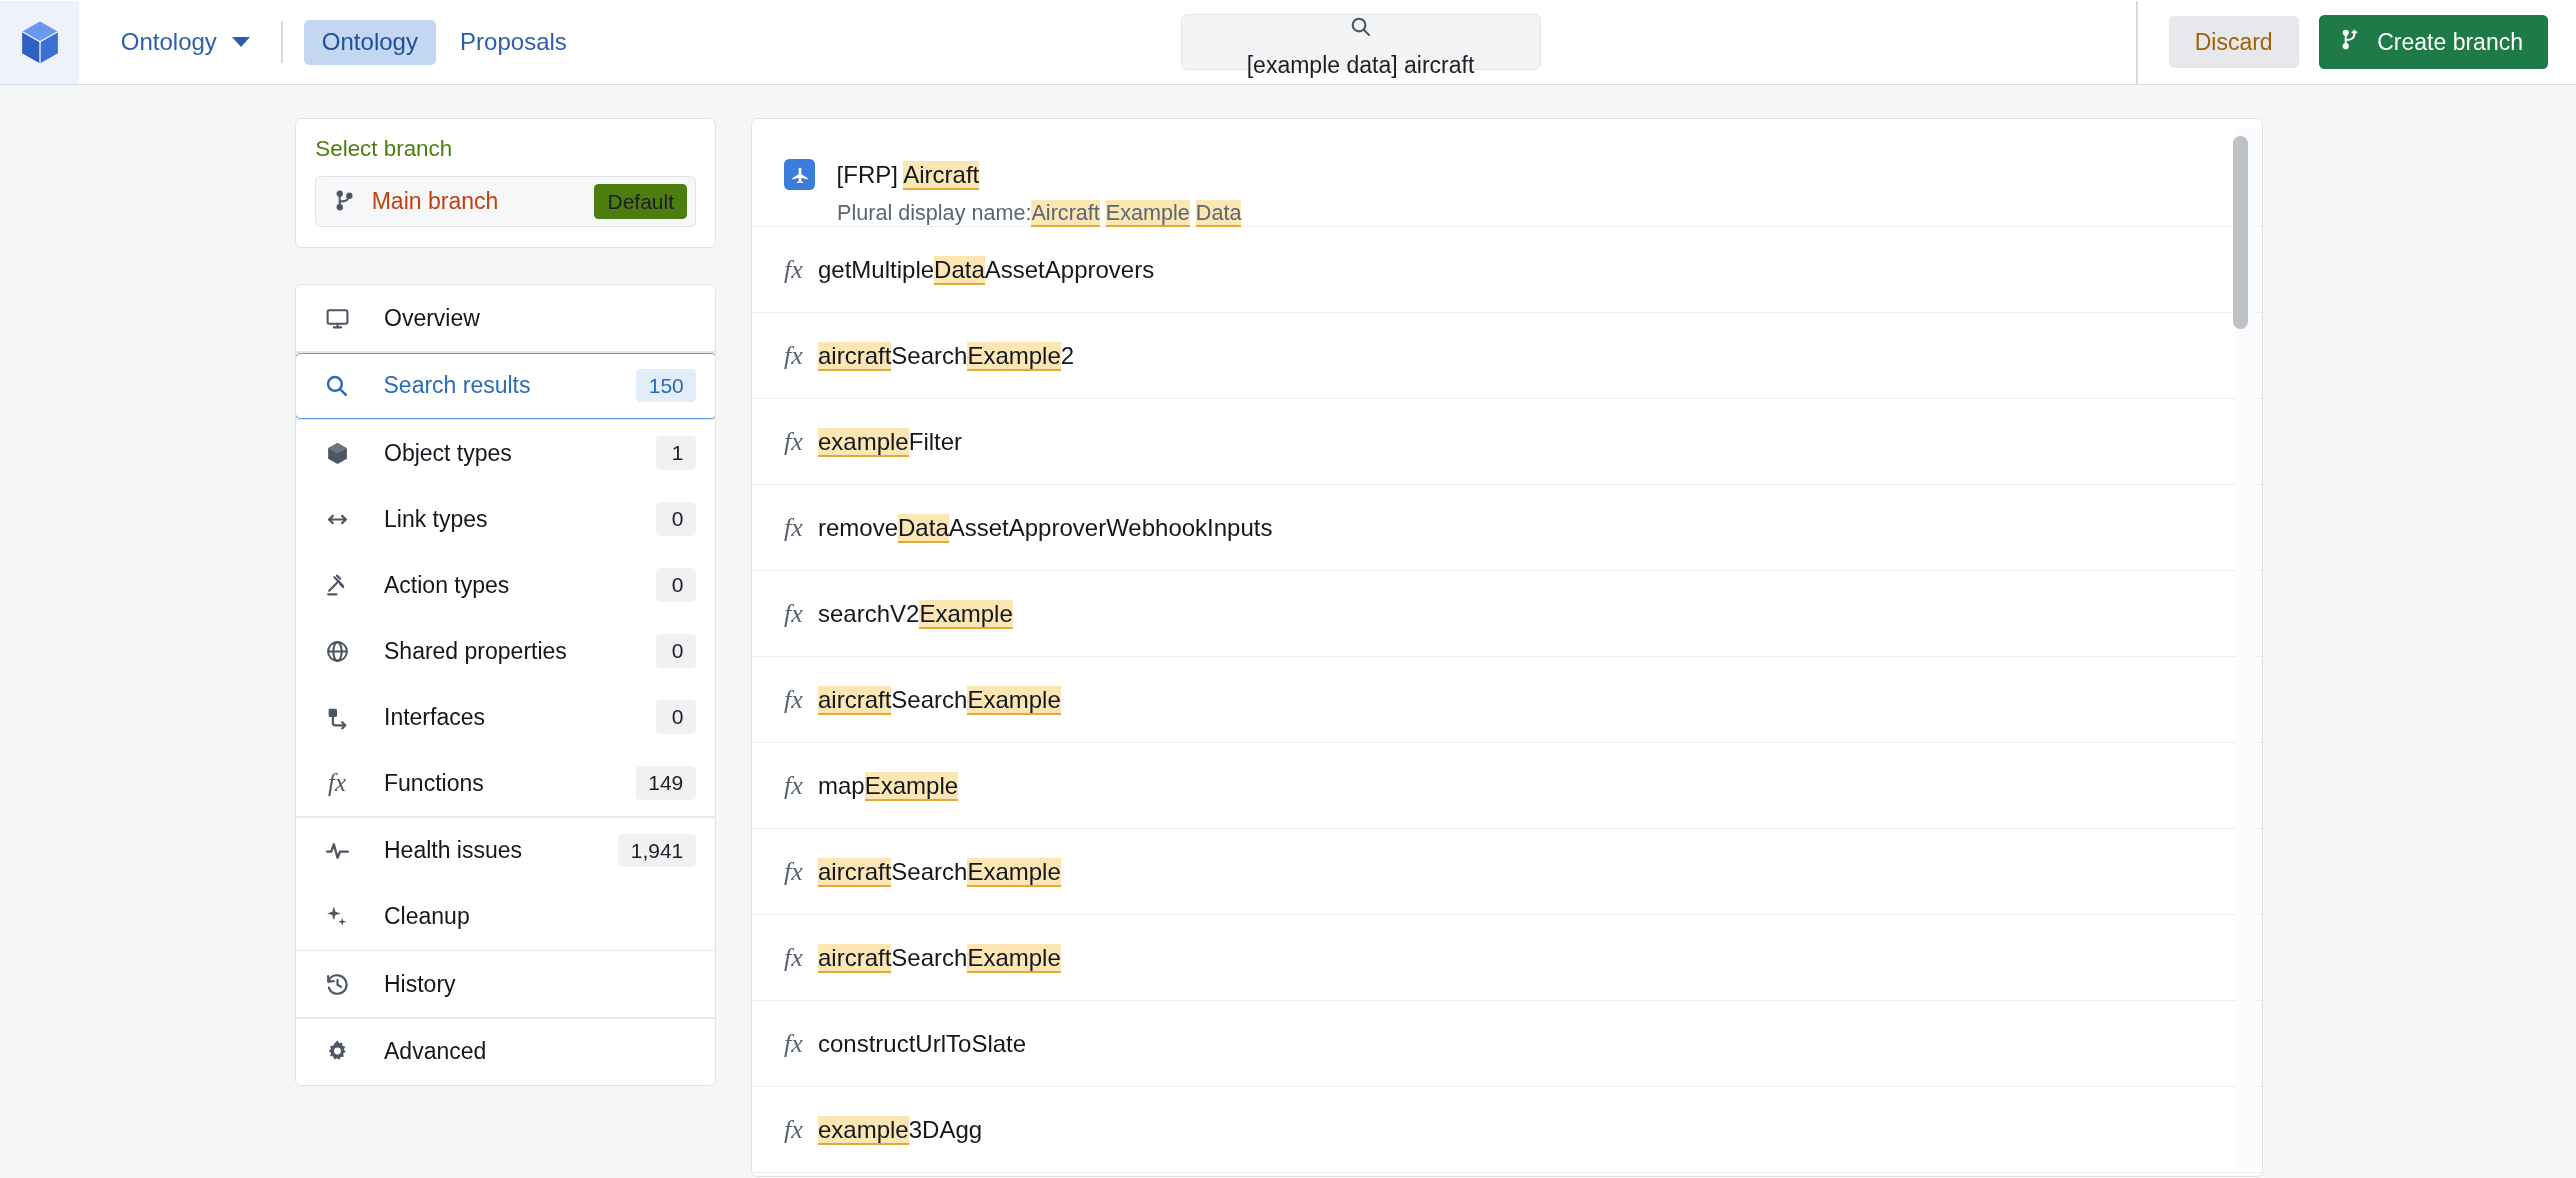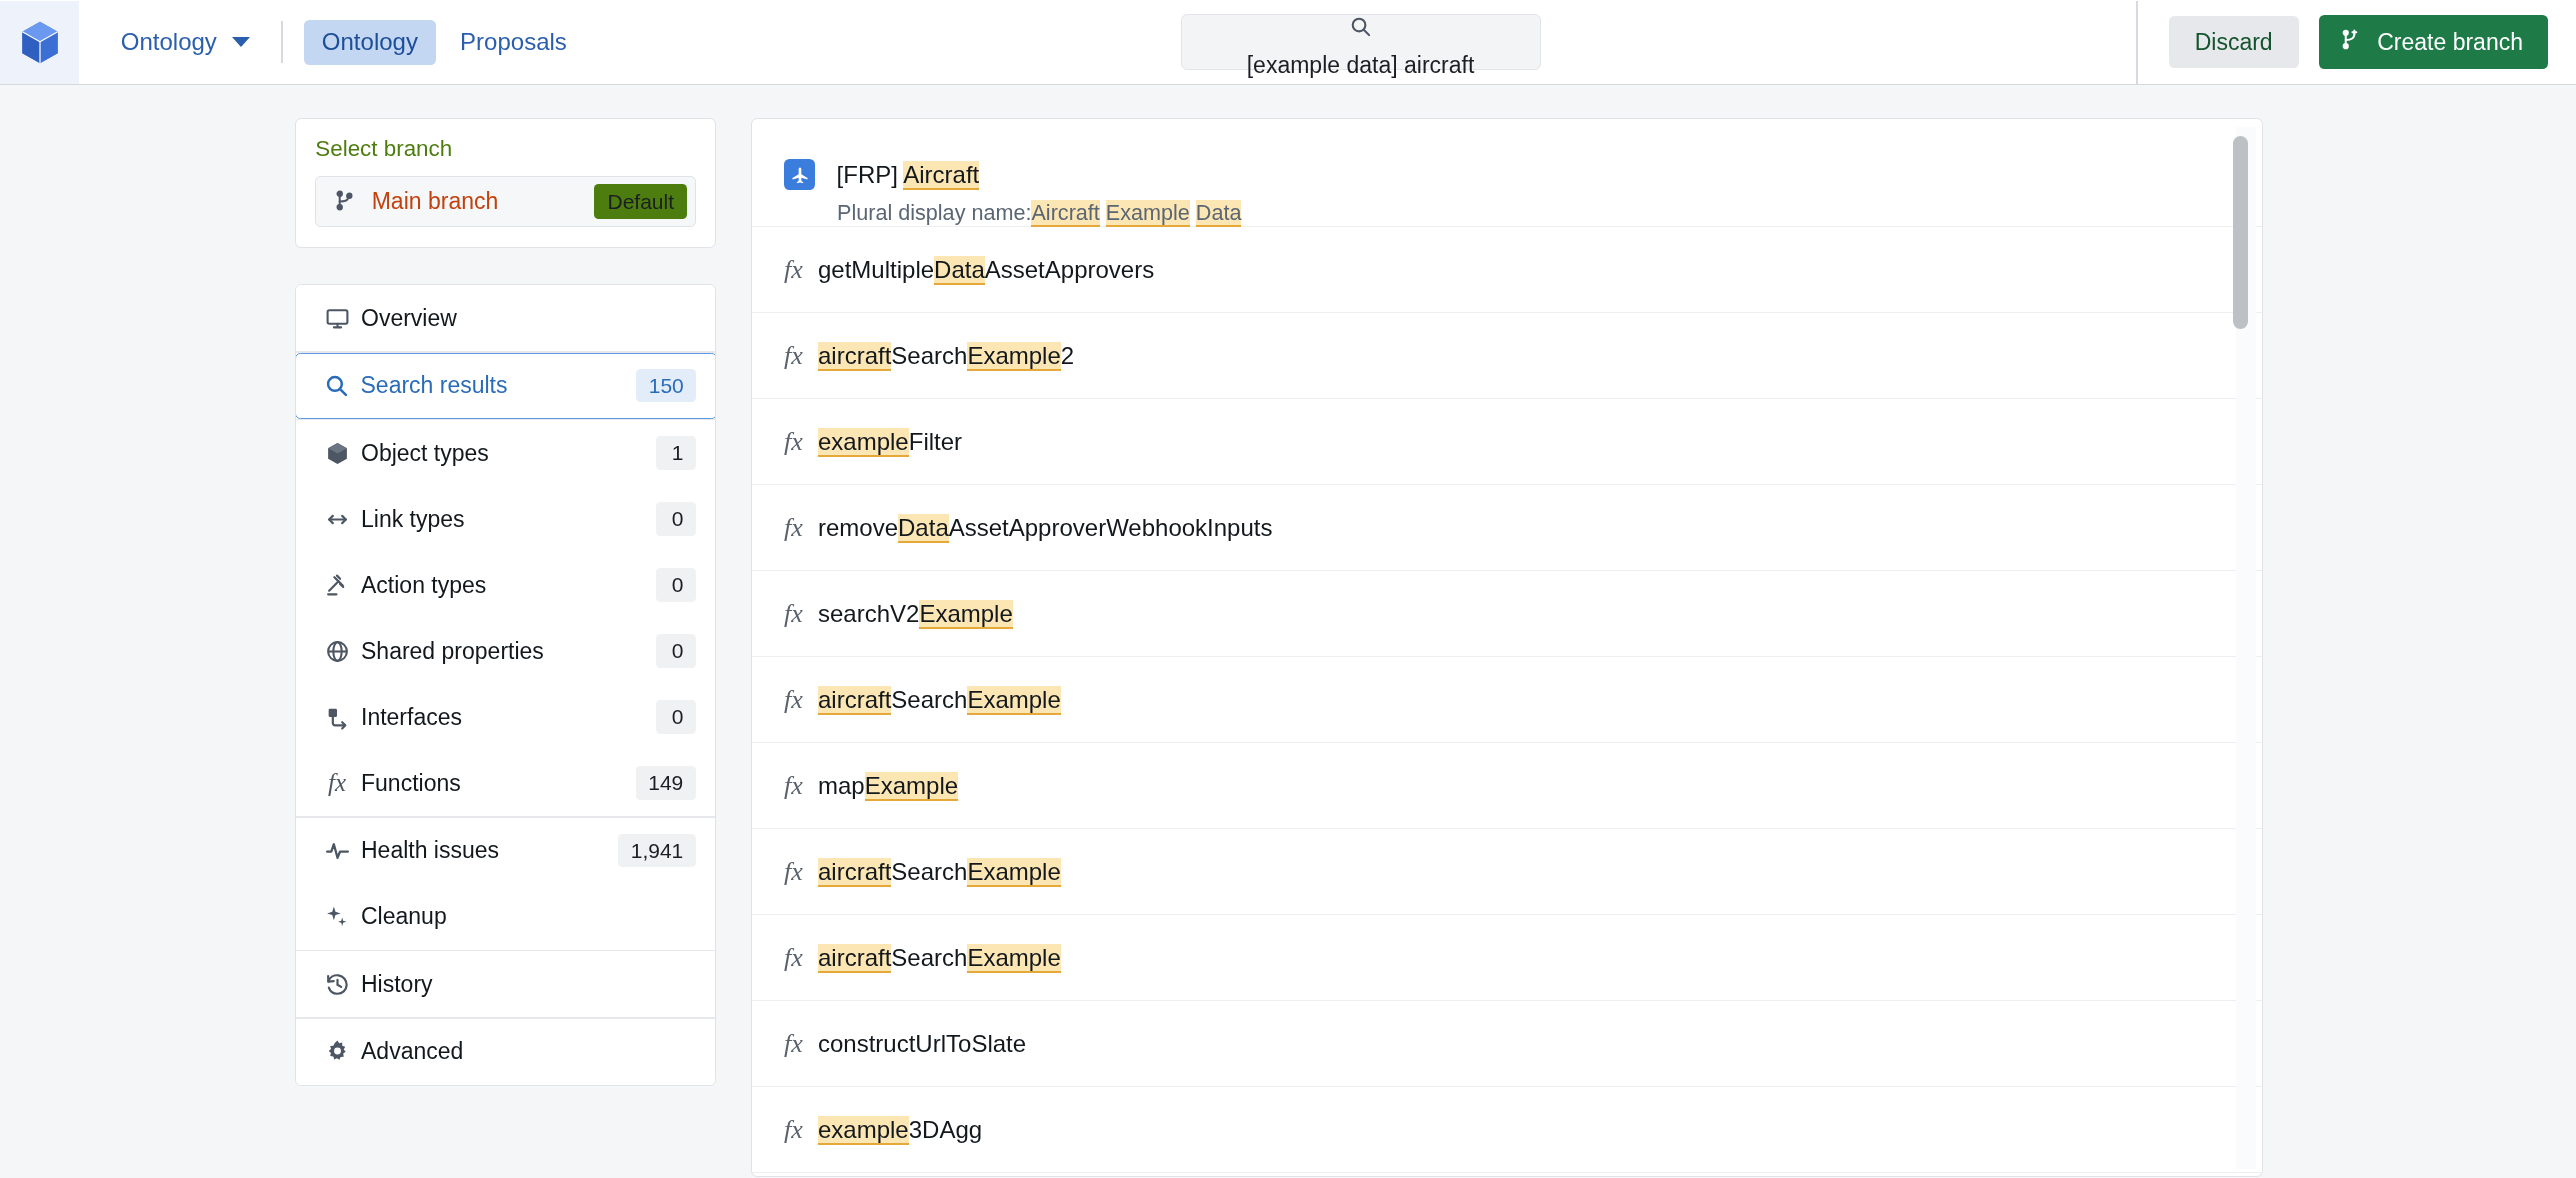--- a/index.html
+++ b/index.html
@@ -44,21 +44,21 @@
     width: 360px; height: 56px; background: #f3f4f6; border: 1.5px solid #e2e4e8;
     border-radius: 6.2px; display: flex; align-items: center; padding: 0 15.4px; gap: 10.8px; flex-direction: column;
   }
   .search-icon { flex: 0 0 auto; }
   .search-value { font-size: 23px; color: #1b1f24; white-space: nowrap; }
   .search-clear { font-size: 23px; color: #5a6673; margin-left: auto; cursor: pointer; }
 
   .right-actions { display: flex; align-items: center; height: 83px; flex: 0 0 auto; }
   .right-divider { width: 1.5px; height: 83px; background: #d6dae0; margin-right: 31px; }
   .btn-discard {
-    background: #e6e8eb; color: #14532d; font-size: 23px;
+    background: #e6e8eb; color: #a16207; font-size: 23px;
     padding: 12.4px 26px; border-radius: 5.4px; border: none; cursor: pointer;
     font-family: "Liberation Sans", sans-serif;
   }
   .btn-create {
     background: #1e7a46; color: #ffffff; font-size: 23px;
     padding: 12.4px 25px 12.4px 21.6px; border-radius: 5.4px; border: none; cursor: pointer;
     display: flex; align-items: center; gap: 14px; margin-left: 20px; margin-right: 28px;
     font-family: "Liberation Sans", sans-serif;
   }
 
@@ -77,21 +77,21 @@
     display: flex; align-items: center; padding: 0 7.7px 0 17px; gap: 15.4px; cursor: pointer;
   }
   .branch-name { font-size: 23px; color: #c2410c; }
   .branch-default {
     margin-left: auto; background: #4d7c0f; color: #1b1f24;
     font-size: 21px; padding: 5.4px 13px; border-radius: 4.6px;
   }
 
   .nav-card { margin-top: 36px; overflow: hidden; }
   .nav-item {
-    height: 66px; display: flex; align-items: center; padding: 0 19.3px 0 27px; gap: 10px; cursor: pointer;
+    height: 66px; display: flex; align-items: center; padding: 0 19.3px 0 27px; gap: 33px; cursor: pointer;
     background: #ffffff;
   }
   .nav-item .nav-label { font-size: 23px; color: #13181d; }
   .nav-item .nav-count {
     margin-left: auto; background: #f0f1f3; color: #1b1f24;
     font-size: 21px; padding: 4.6px 12.4px; border-radius: 4.6px; min-width: 40px; text-align: right;
   }
   .nav-item.selected {
     border: 1.5px solid #5b9ae3; border-radius: 5.4px; background: #ffffff;
     height: 66px; margin: 0 -1.5px;

